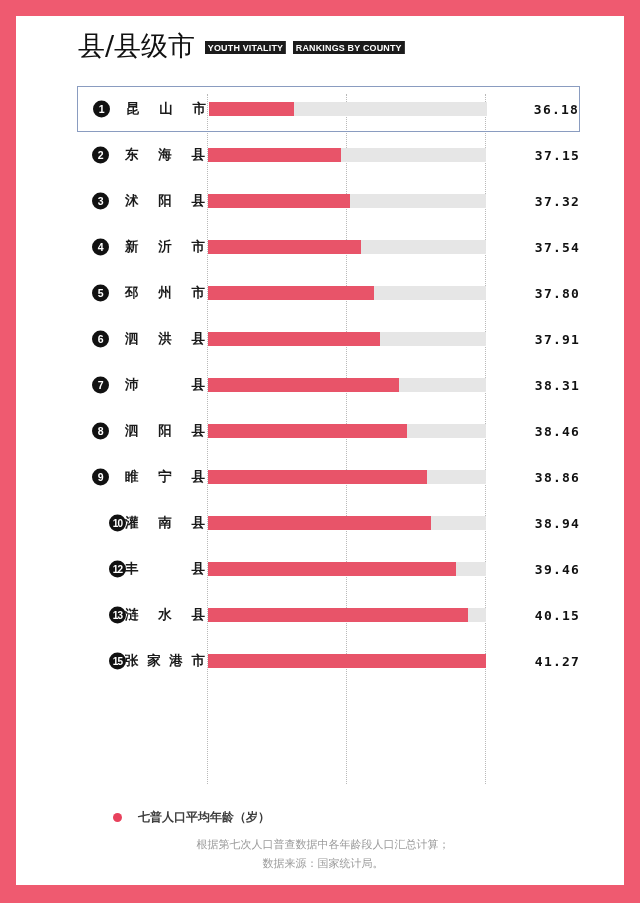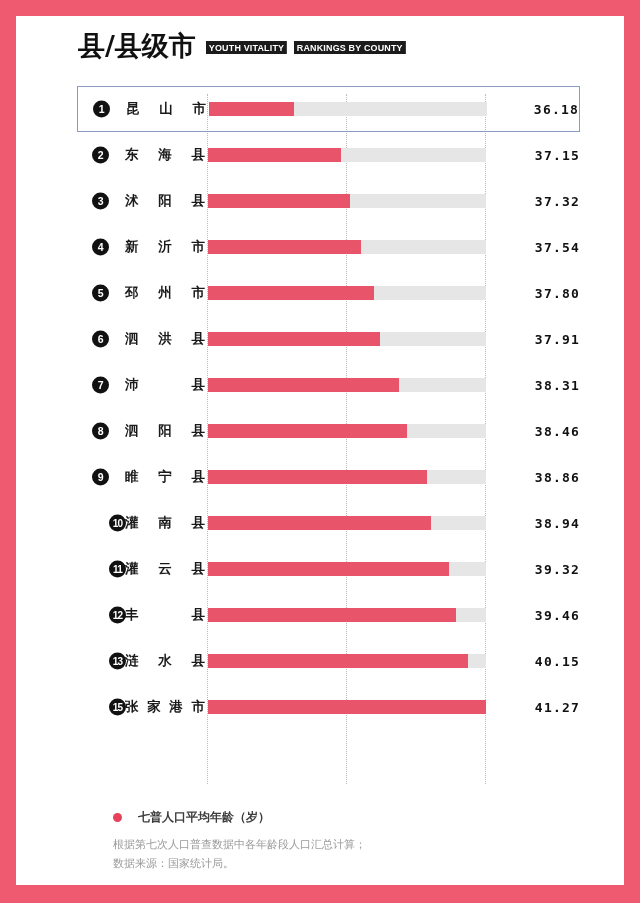--- a/index.html
+++ b/index.html
@@ -36,21 +36,21 @@
     position: absolute;
     left: 62px;
     top: 16px;
     display: flex;
     align-items: center;
     gap: 10px;
   }
   #title-cn {
     font-family: "DejaVu Sans", "Liberation Sans", sans-serif;
     font-size: 27px;
-    font-weight: 700;
+    font-weight: 400;
     color: #111111;
     letter-spacing: 0px;
     line-height: 1;
     white-space: nowrap;
   }
   #title-en {
     display: flex;
     flex-direction: row;
     gap: 2px;
     padding-top: 3px;
@@ -201,20 +201,21 @@
     font-weight: 700;
     color: #3d3d3d;
     white-space: nowrap;
   }
   .note {
     font-family: "DejaVu Sans", "Liberation Sans", sans-serif;
     font-size: 11px;
     color: #9a9a9a;
     line-height: 19px;
     white-space: nowrap;
+    text-align: center;
   }
 </style>
 </head>
 <body>
 
 <div id="poster">
   <div id="card">
 
     <div id="header">
       <div id="title-cn">县/县级市</div>
@@ -320,30 +321,20 @@
             </div>
           </div>
           <div class="row">
             <div class="row-inner">
               <div class="badge two-digit">10</div>
               <div class="cityname">灌南县</div>
               <div class="track">
                 <div class="bar" style="width: 80.1%;"></div>
               </div>
               <div class="value">38.94</div>
-            </div>
-          </div>
-          <div class="row">
-            <div class="row-inner">
-              <div class="badge two-digit">11</div>
-              <div class="cityname">灌云县</div>
-              <div class="track">
-                <div class="bar" style="width: 86.8%;"></div>
-              </div>
-              <div class="value">39.32</div>
             </div>
           </div>
           <div class="row">
             <div class="row-inner">
               <div class="badge two-digit">12</div>
               <div class="cityname">丰　县</div>
               <div class="track">
                 <div class="bar" style="width: 89.3%;"></div>
               </div>
               <div class="value">39.46</div>

